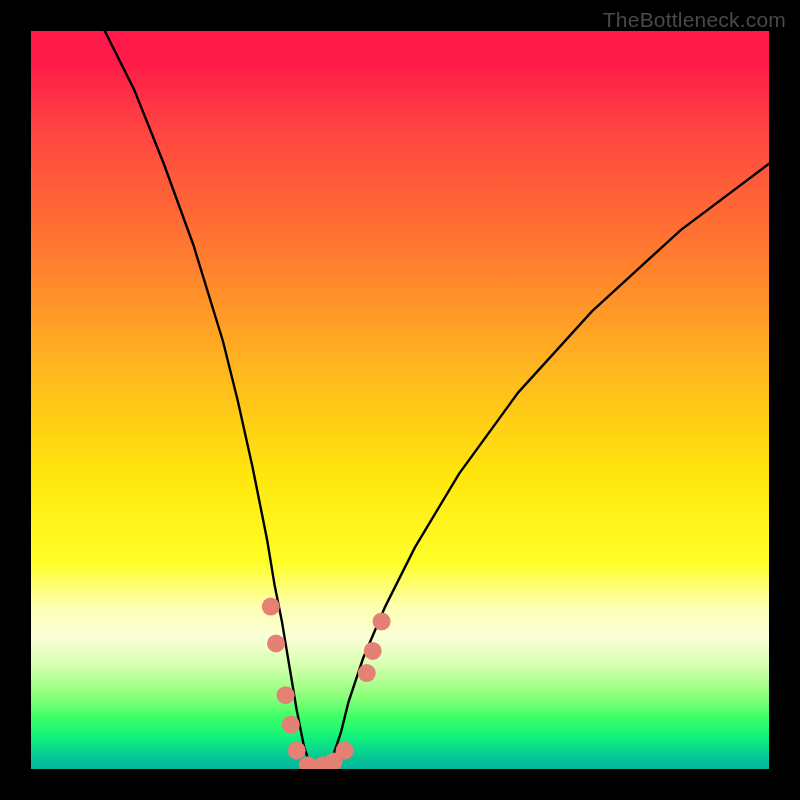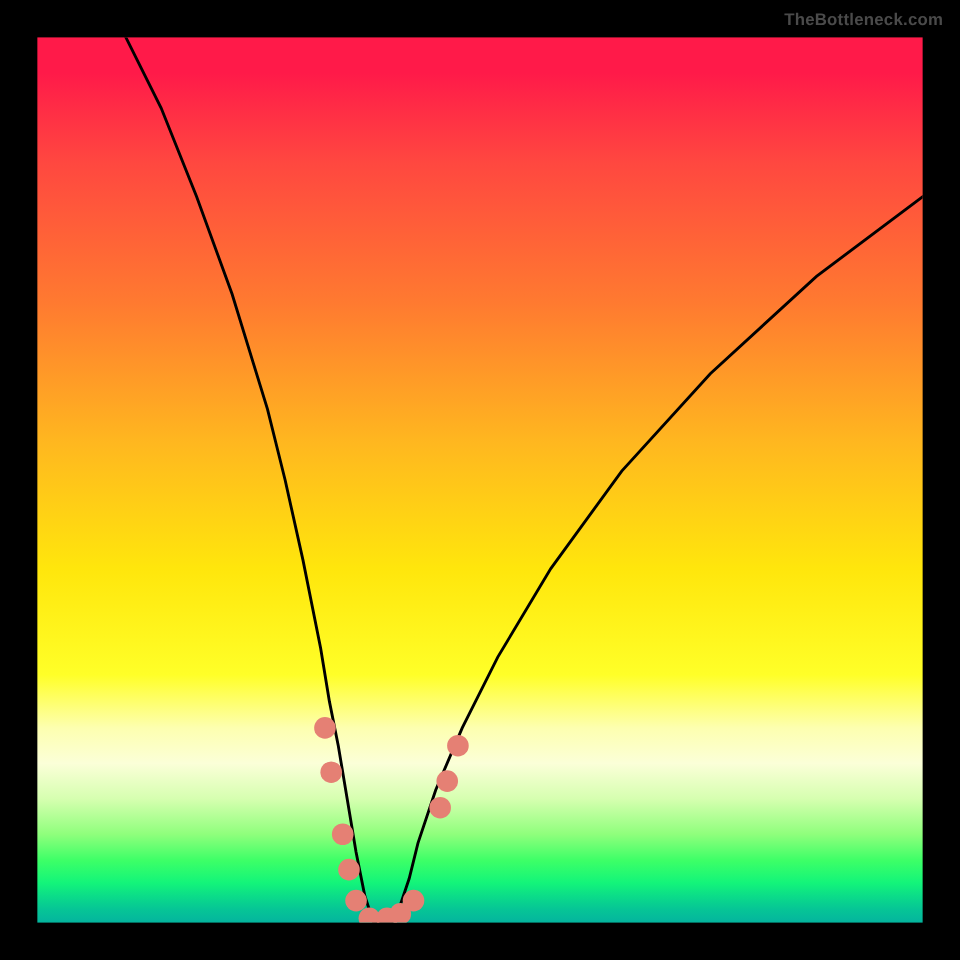--- a/index.html
+++ b/index.html
@@ -46,23 +46,23 @@
       #0bdc89 97%,
       #06c596 98.5%,
       #04b49e 100%
     );
   }
   .watermark {
     position: absolute;
     top: 8px;
     right: 14px;
     color: #4a4a4a;
-    font-size: 14px;
+    font-size: 21px;
     letter-spacing: 0.2px;
-    font-weight: 700;
+    font-weight: 400;
     user-select: none;
   }
   svg.curve {
     position: absolute;
     inset: 0;
   }
 </style>
 </head>
 <body>
 

